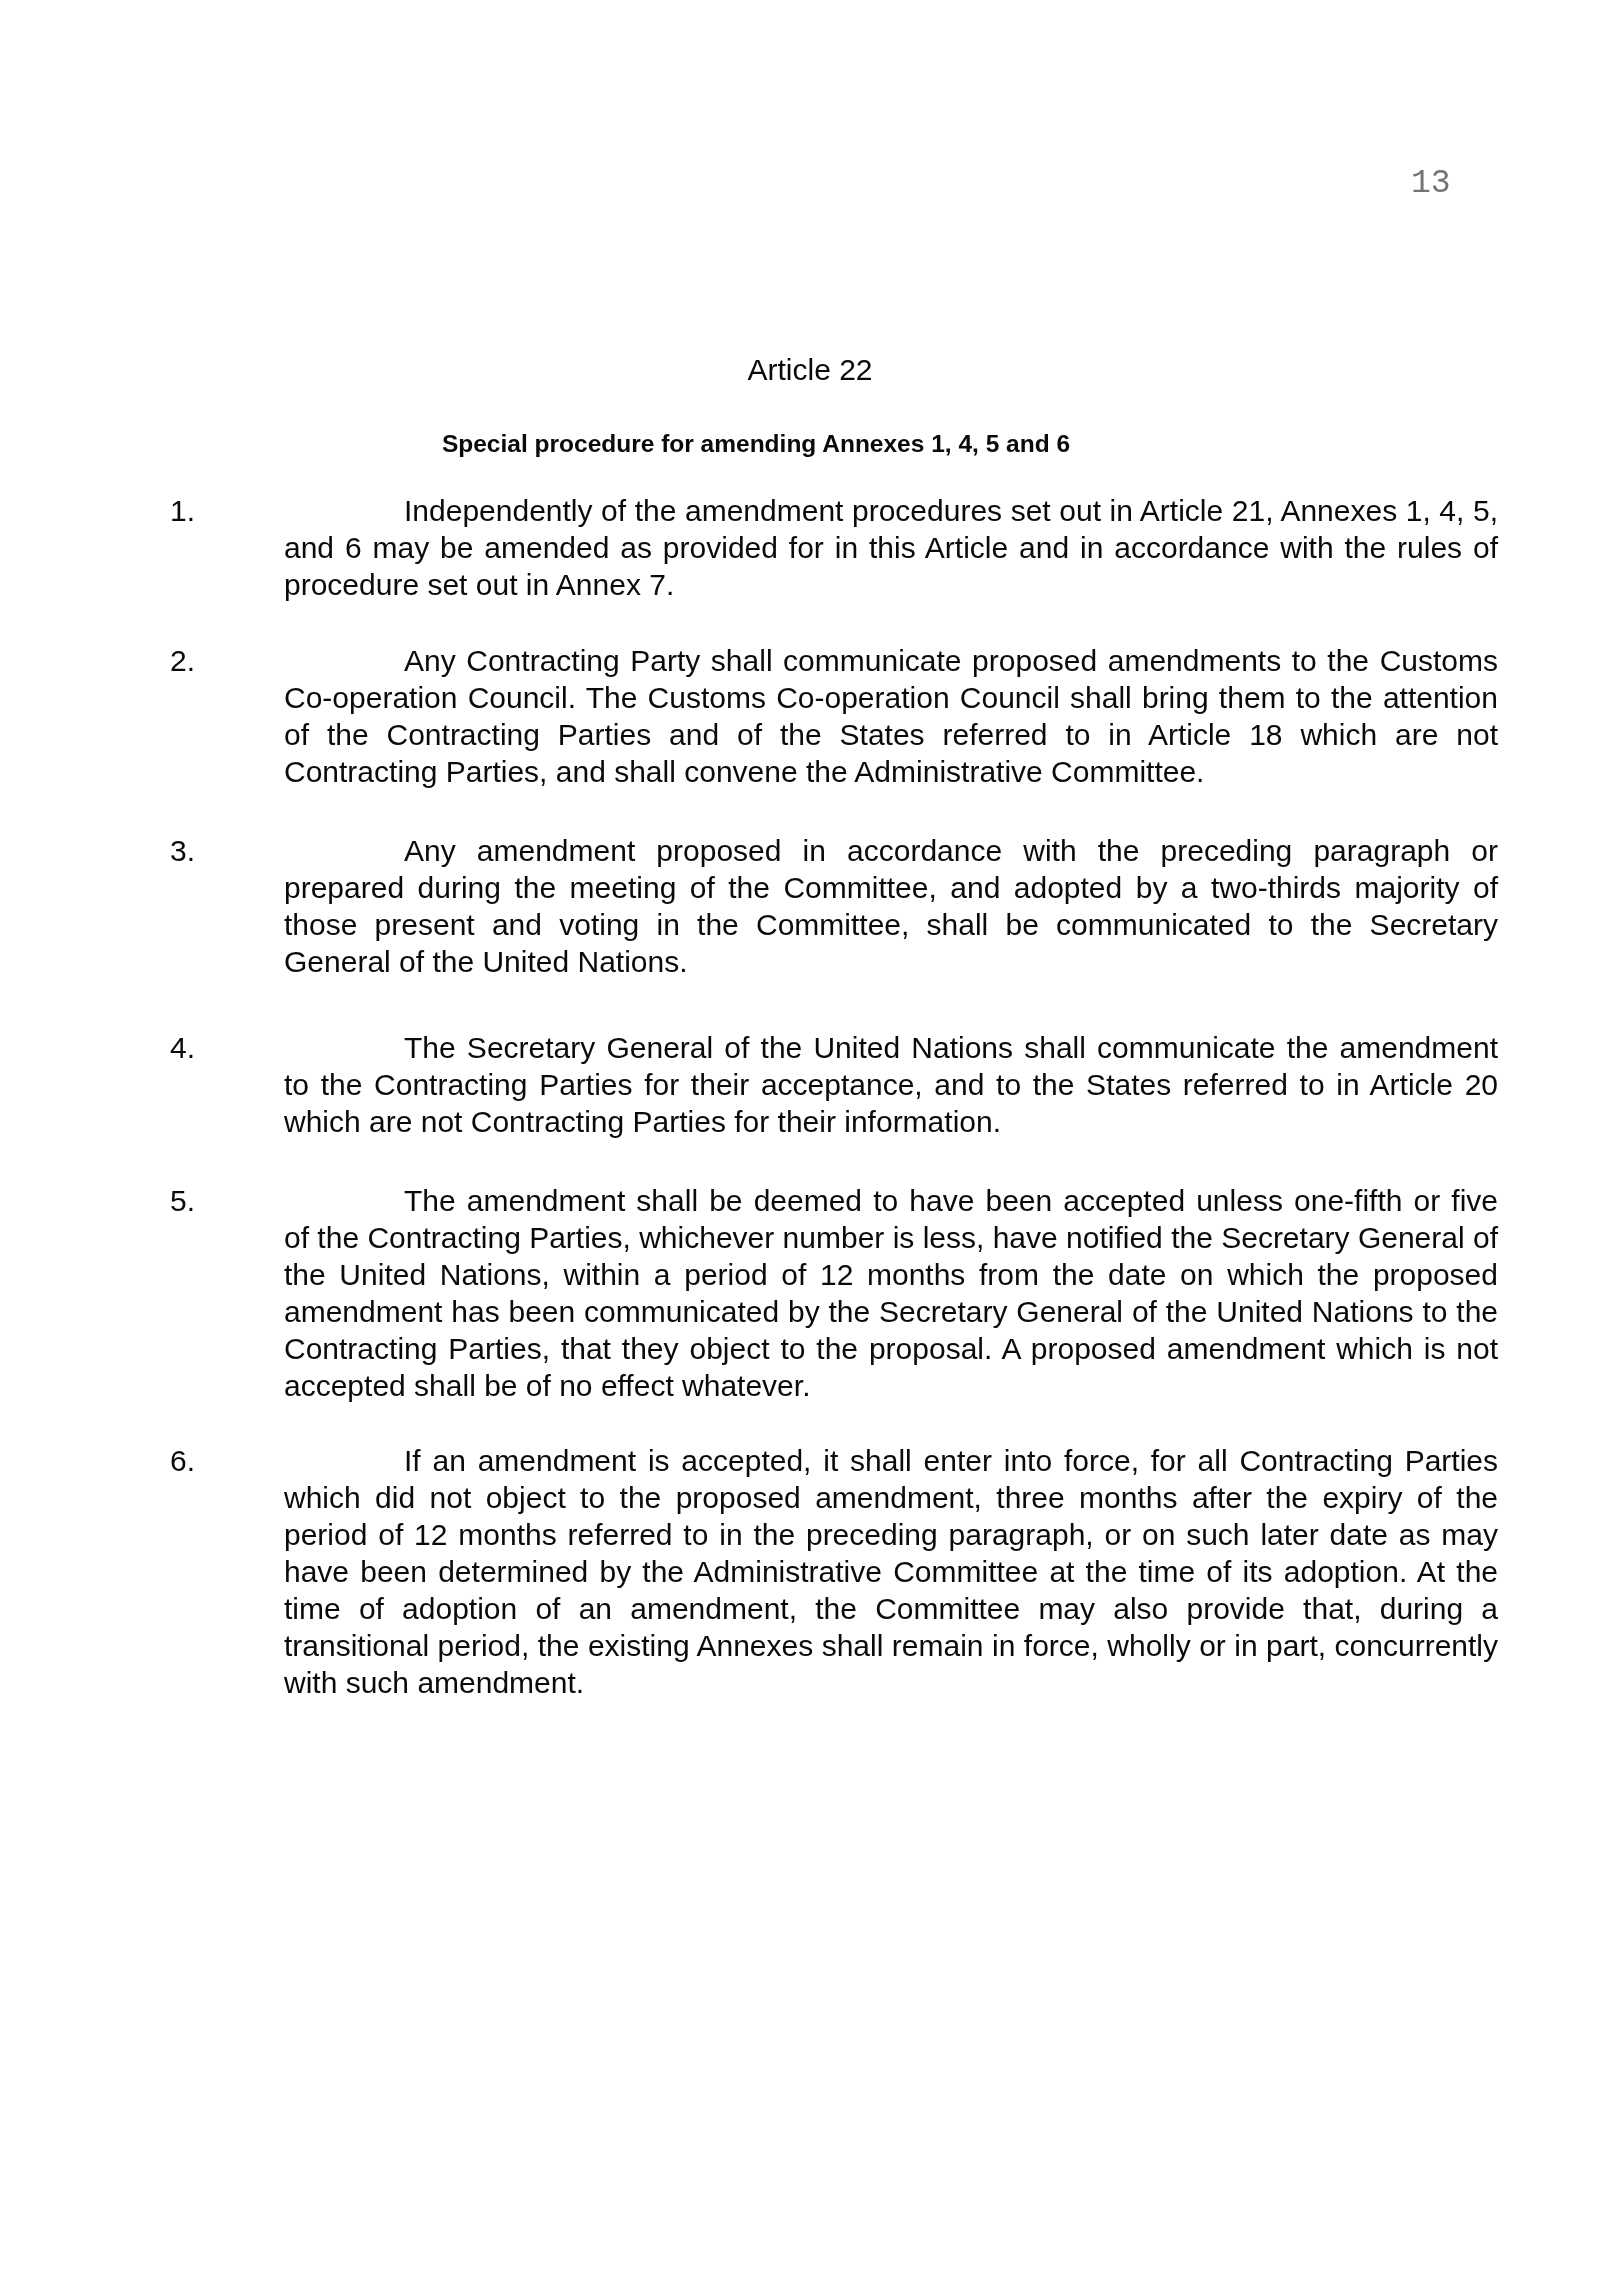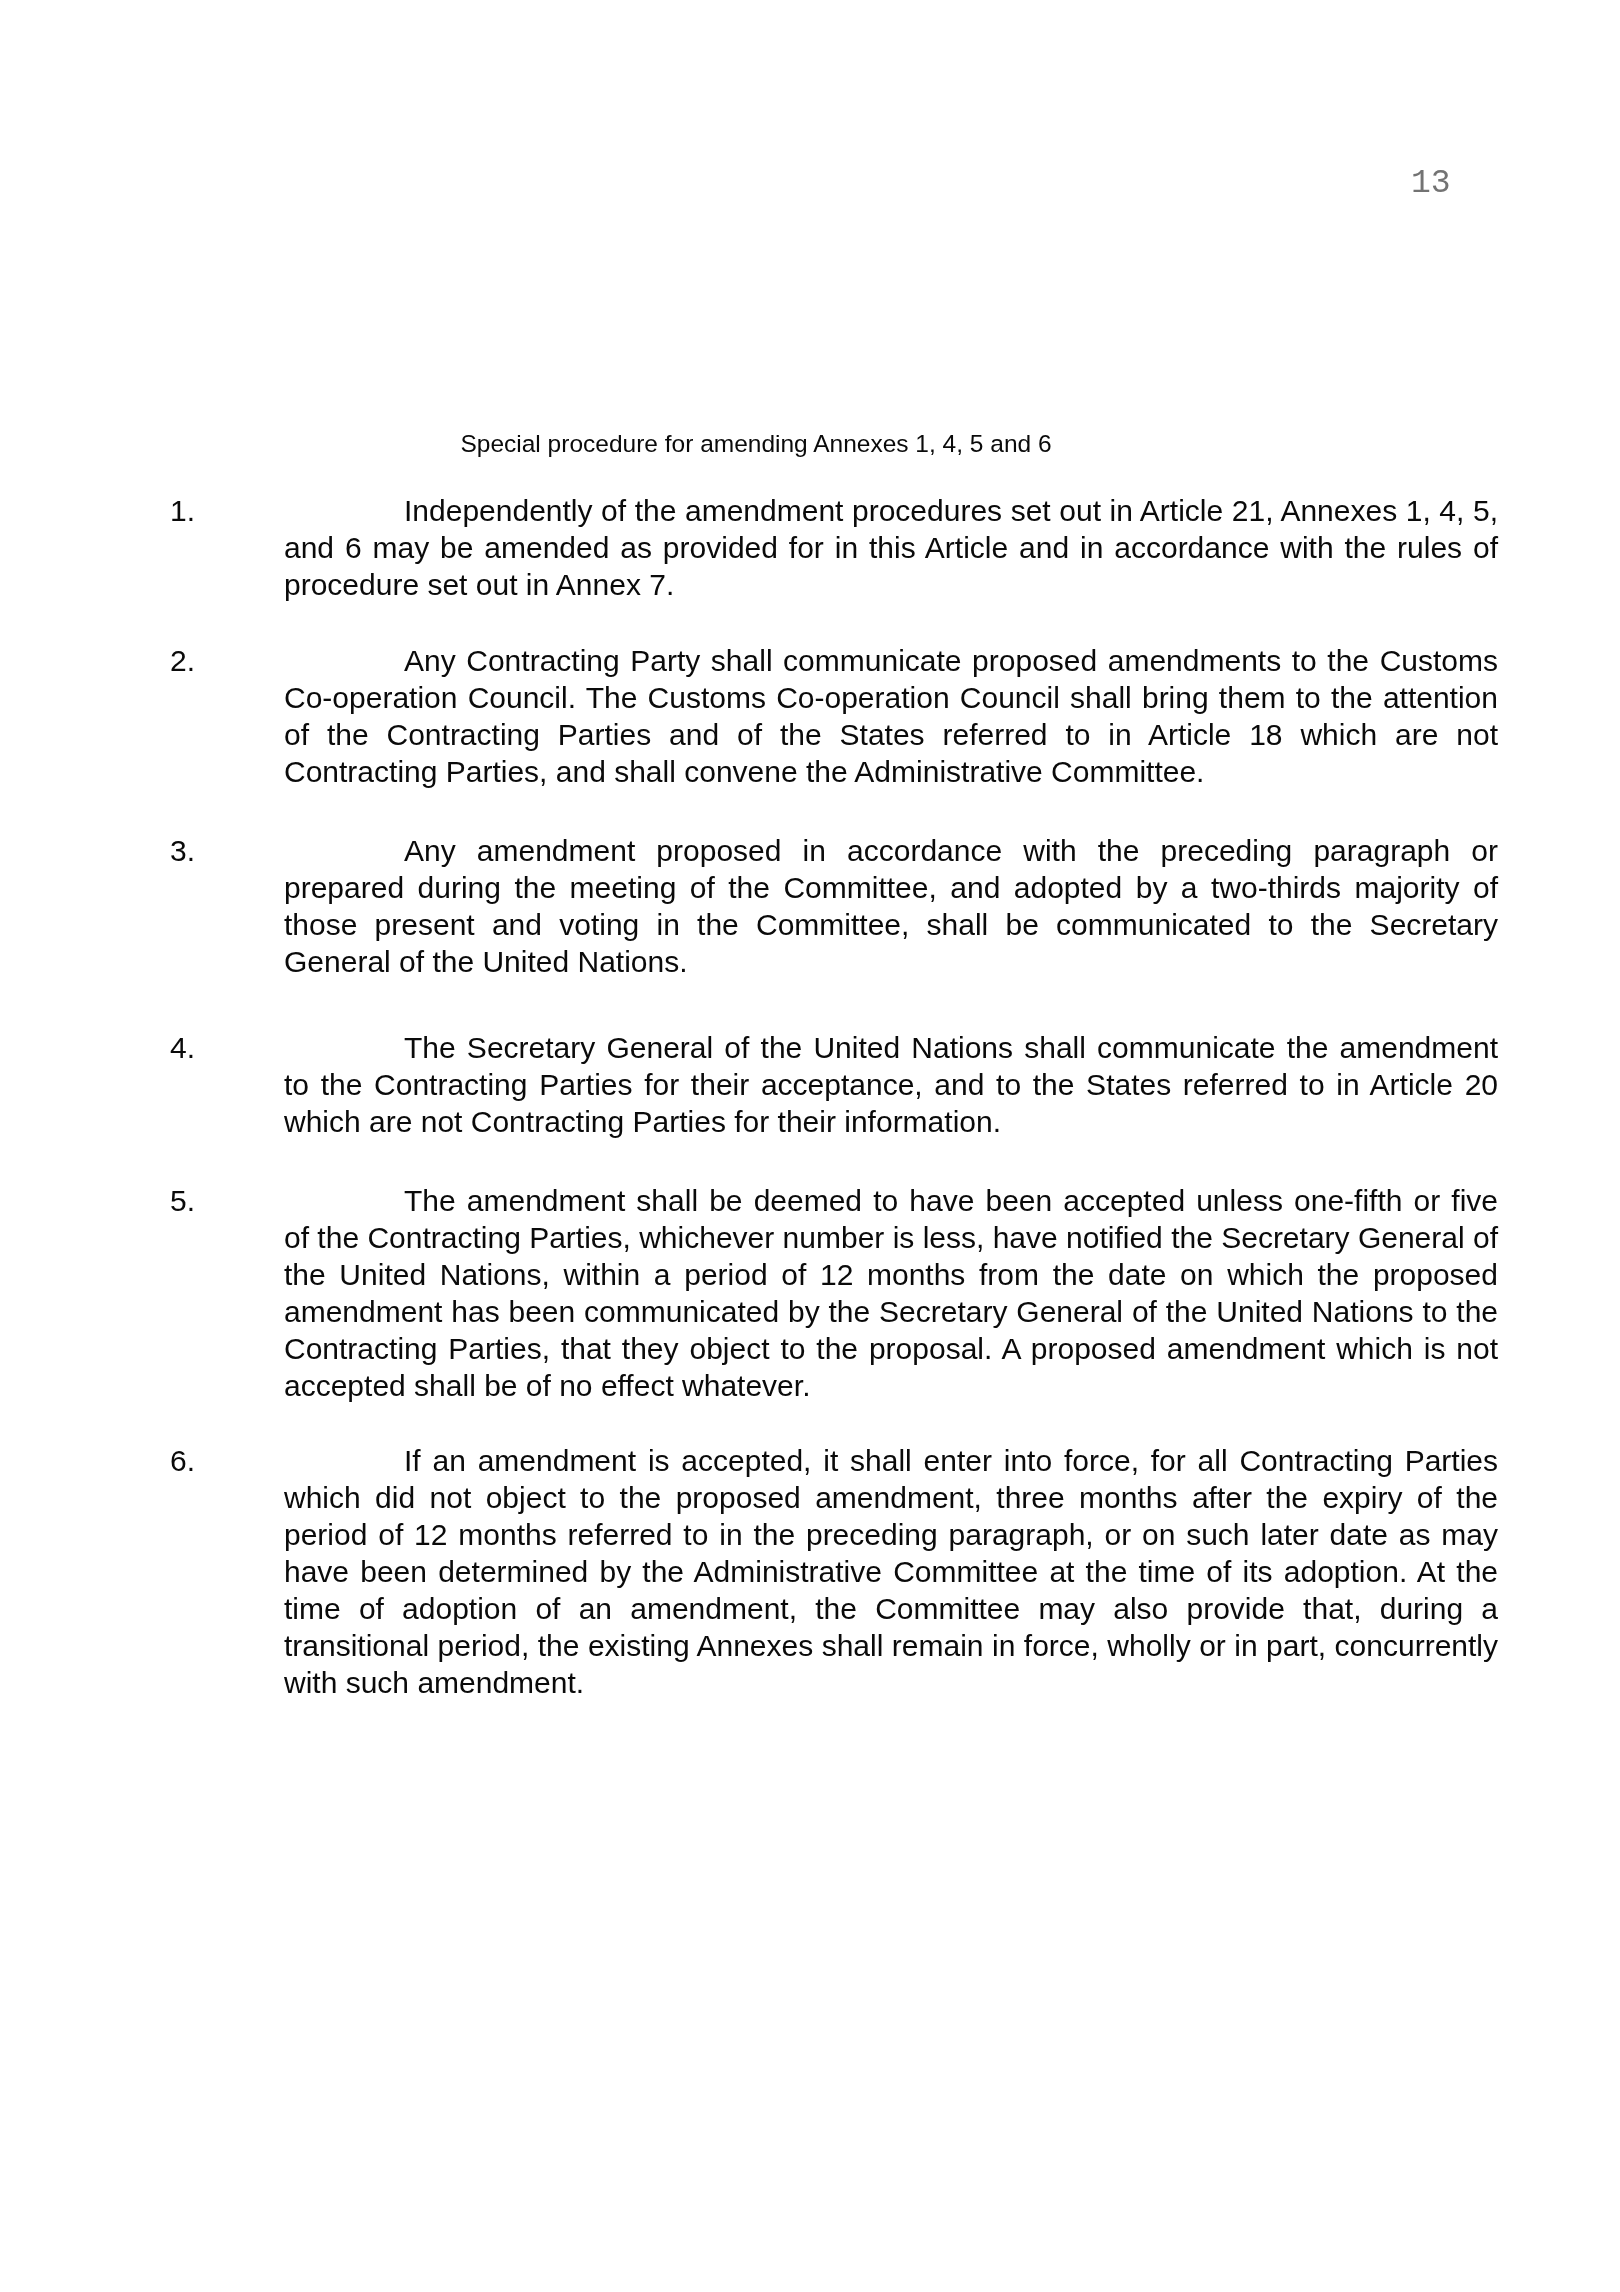--- a/index.html
+++ b/index.html
@@ -41,21 +41,21 @@
     width: 1620px;
     text-align: center;
   }
   .article-subtitle {
     position: absolute;
     top: 425px;
     left: 0;
     width: 1512px;
     text-align: center;
     font-size: 24.5px;
-    font-weight: normal;
+    font-weight: bold;
   }
   .para {
     position: absolute;
     left: 170px;
     width: 1293px; 
   }
   .para .num {
     position: absolute;
     left: 0;
     top: 0;
@@ -75,20 +75,21 @@
   .p6 { top: 1442px; }
 </style>
 </head>
 <body>
 
 <div class="page">
 
   <div class="page-number">13</div>
 
 
+  <div class="article-title">Article 22</div>
 
   <div class="article-subtitle">Special procedure for amending Annexes 1, 4, 5 and 6</div>
 
   <div class="para p1">
     <span class="num">1.</span>
     <div class="txt">Independently of the amendment procedures set out in Article 21, Annexes 1, 4, 5, and 6 may be amended as provided for in this Article and in accordance with the rules of procedure set out in Annex 7.</div>
   </div>
 
   <div class="para p2">
     <span class="num">2.</span>

